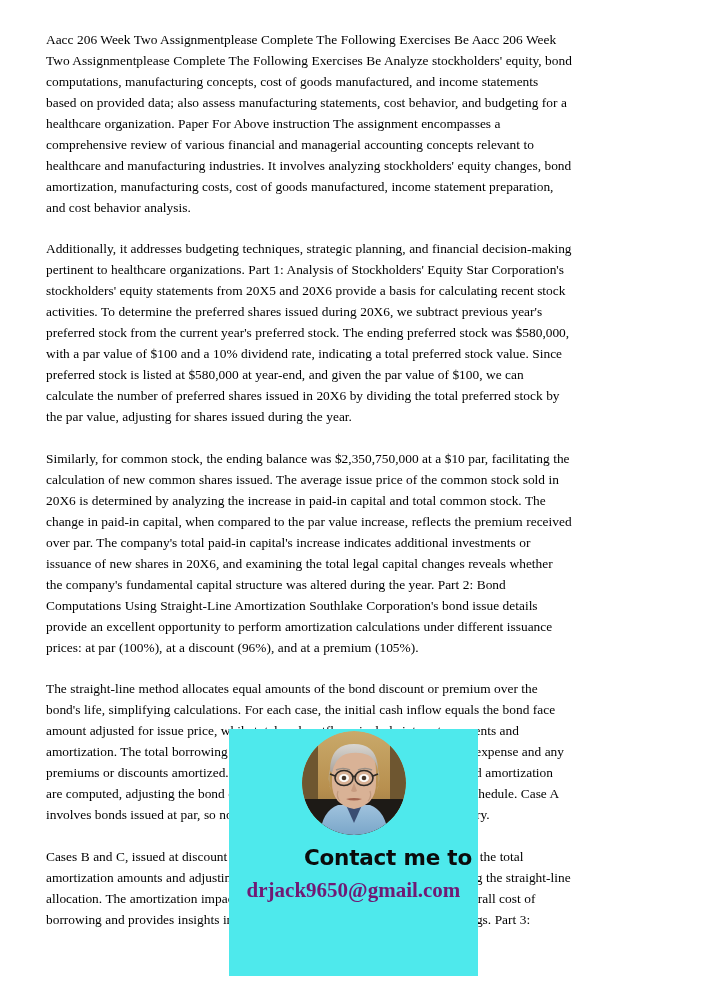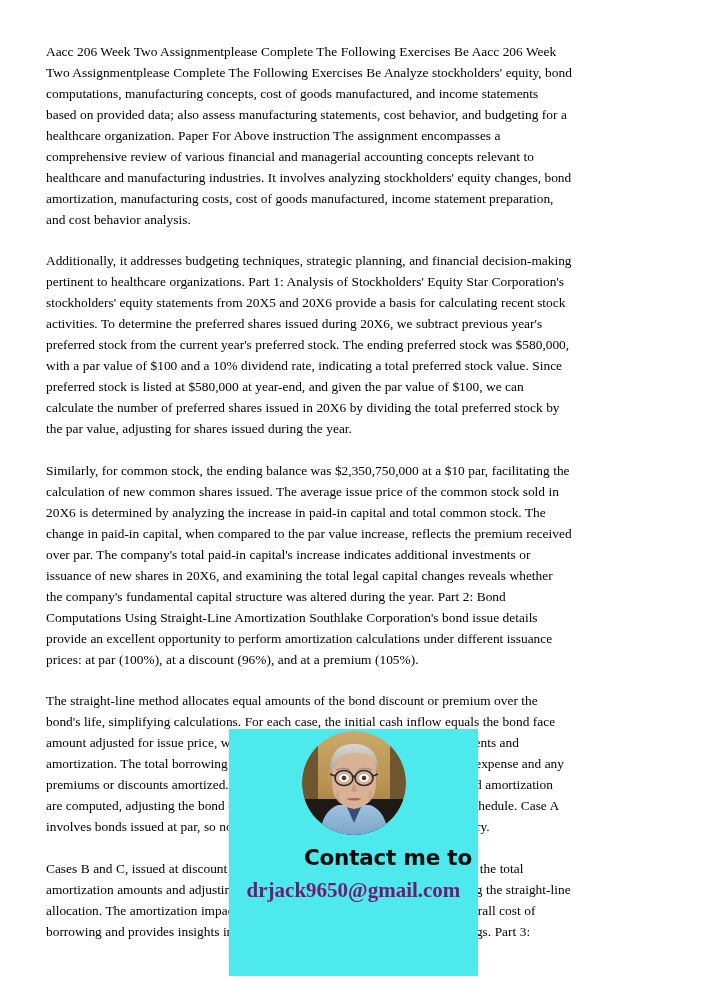--- a/index.html
+++ b/index.html
@@ -14,21 +14,21 @@
     font-family: "Liberation Serif", "DejaVu Serif", serif;
     overflow: hidden;
     position: relative;
   }
 
   .page {
     position: relative;
     width: 612px;
     height: 1000px;
     box-sizing: border-box;
-    padding: 42px 40px 0 46px;
+    padding: 30px 40px 0 46px;
   }
 
   .doc-body {
     color: #000000;
     font-size: 13.4px;
     line-height: 20.95px;
     text-align: left;
     letter-spacing: 0.0px;
     word-spacing: 0.15px;
   }

